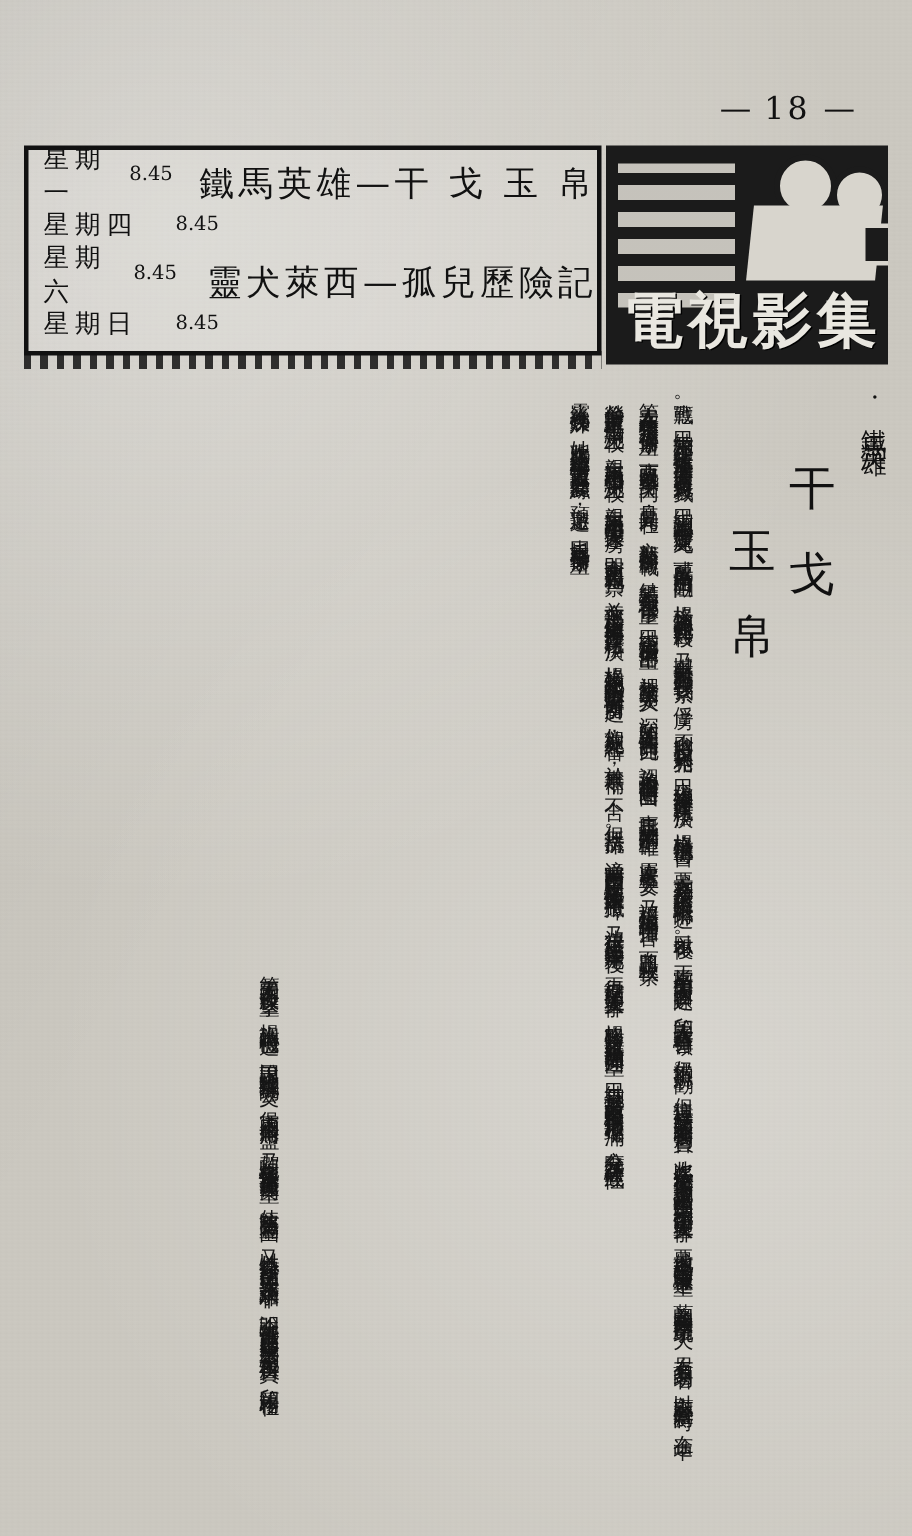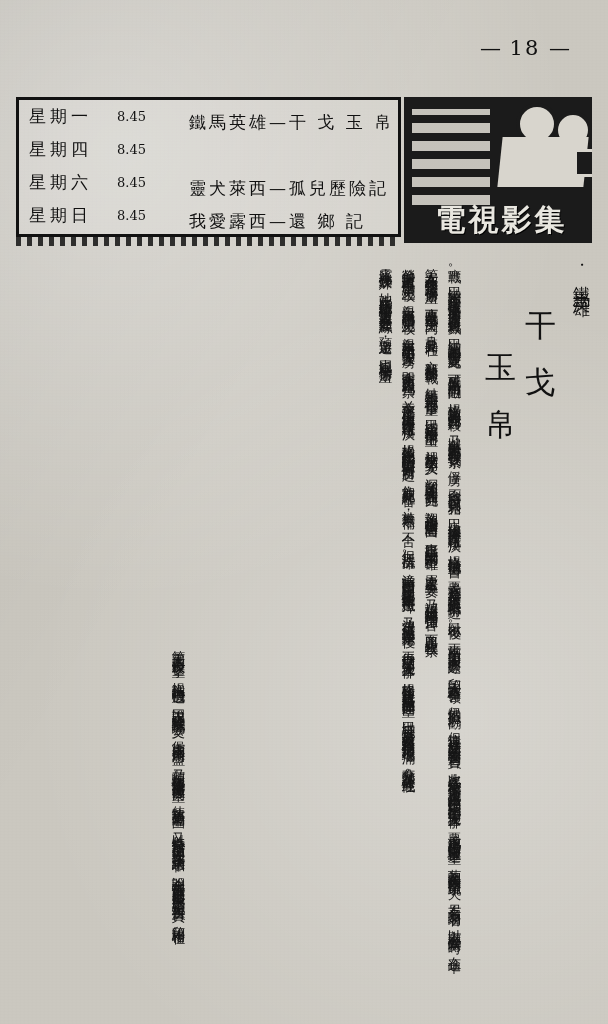--- a/index.html
+++ b/index.html
@@ -30,21 +30,21 @@
     inset: 0;
     pointer-events: none;
     opacity: 0.25;
     background-image:
       repeating-linear-gradient(0deg, rgba(0,0,0,0.035) 0px, rgba(0,0,0,0) 2px, rgba(0,0,0,0.03) 3px),
       repeating-linear-gradient(90deg, rgba(0,0,0,0.03) 0px, rgba(0,0,0,0) 2px, rgba(0,0,0,0.025) 4px);
   }
   
   .page-number {
     position: absolute;
-    top: 36px;
+    top: 60px;
     right: 38px;
     font-family: "DejaVu Serif", serif;
     font-size: 21px;
     letter-spacing: 2px;
     color: #111;
   }
   .page-number .dash { letter-spacing: 0; }
 
   
   .schedule {
@@ -73,21 +73,21 @@
     letter-spacing: 4px;
     color: #111;
   }
   .sched-time {
     width: 72px;
     font-size: 13px;
     font-family: "DejaVu Serif", serif;
     color: #111;
   }
   .sched-title {
-    font-size: 17px;
+    font-size: 23px;
     letter-spacing: 3px;
     color: #111;
     white-space: nowrap;
     margin-top: 12px;
   }
   
   .torn {
     position: absolute;
     left: 16px;
     top: 234px;
@@ -141,21 +141,21 @@
       repeating-linear-gradient(0deg,#d8d5cd 0 10px, #1b1b1b 10px 18px);
     opacity: 0.9;
   }
   .tv-logo .cntext {
     position: absolute;
     left: 0; bottom: 2px;
     width: 195px;
     text-align: center;
     color: #e9e7e0;
     font-family: "DejaVu Serif", serif;
-    font-size: 30px;
+    font-size: 40px;
     letter-spacing: 3px;
     font-weight: bold;
     text-shadow: 1px 1px 0 #000;
   }
 
   
   .series-label {
     position: absolute;
     right: 14px;
     top: 262px;
@@ -249,21 +249,20 @@
       <span class="sched-time">8.45</span>
     </div>
     <div class="sched-row">
       <span class="sched-day">星期六</span>
       <span class="sched-time">8.45</span>
       <span class="sched-title">靈犬萊西—孤兒歷險記</span>
     </div>
     <div class="sched-row">
       <span class="sched-day">星期日</span>
       <span class="sched-time">8.45</span>
-      <span class="sched-title">我愛露西—還  鄉  記</span>
     </div>
   </div>
   <div class="torn"></div>
 
   <div class="tv-logo">
     <div class="strip"></div>
     <div class="reel r1"></div>
     <div class="reel r2"></div>
     <div class="body"></div>
     <div class="lens"></div>

